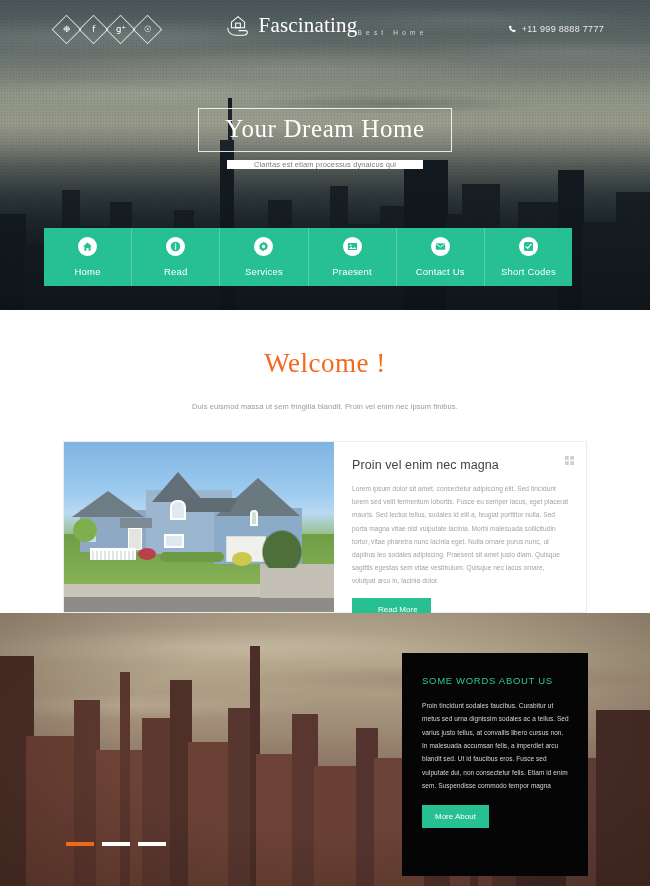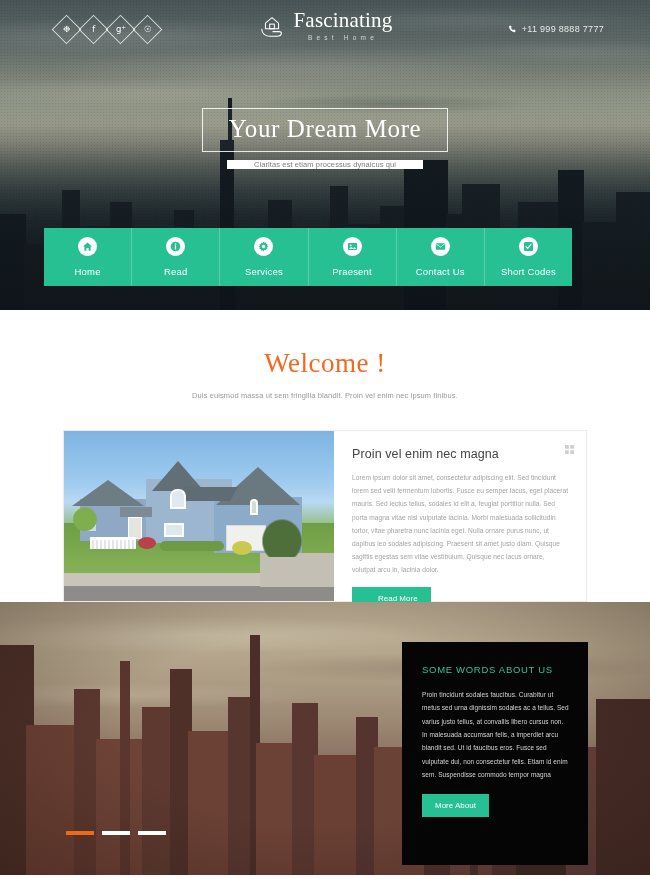--- a/index.html
+++ b/index.html
@@ -69,21 +69,21 @@
     transform: rotate(-45deg);
     color: #ffffff; font-size: 8.5px; line-height: 1;
     font-family: "DejaVu Sans", sans-serif;
   }
   .brand {
     position: absolute; left: 0; right: 0; top: 10px;
     display: flex; justify-content: center; align-items: center; gap: 6px;
     pointer-events: none;
   }
   .brand-mark { width: 30px; height: 30px; }
-  .brand-txt { display: flex; flex-direction: column; align-items: center; }
+  .brand-txt { display: flex; flex-direction: row; align-items: flex-end; }
   .brand-name {
     color: #ffffff; font-size: 21px; line-height: 1;
     font-family: "Liberation Serif", serif; letter-spacing: .2px;
   }
   .brand-sub {
     color: rgba(255,255,255,.72); font-size: 6.5px;
     letter-spacing: 4.2px; margin-top: 3px;
   }
   .phone {
     margin-left: auto; margin-right: 46px;
@@ -137,21 +137,21 @@
   .nav-ico svg { display: block; }
   .nav-label { color: #ffffff; font-size: 9.5px; letter-spacing: .2px; }
 
   
   .welcome { padding-top: 38px; text-align: center; background: #fff; }
   .welcome h2 {
     color: #f4681f; font-size: 27px; font-weight: 400;
     font-family: "Liberation Serif", serif; letter-spacing: .5px;
   }
   .welcome p {
-    margin-top: 12px; color: #9a9a9a; font-size: 7.5px; letter-spacing: .1px;
+    margin-top: 23px; color: #9a9a9a; font-size: 7.5px; letter-spacing: .1px;
   }
 
   
   .card {
     position: relative;
     margin: 30px auto 0; width: 524px; height: 172px;
     background: #ffffff;
     border: 1px solid #ececec;
     display: flex;
     box-shadow: 0 1px 2px rgba(0,0,0,.03);
@@ -298,21 +298,21 @@
       <div class="phone">
         <svg width="9" height="9" viewBox="0 0 16 16" fill="#ffffff">
           <path d="M3 1.5 L5.4 1.2 L6.6 4 L5.2 5.1 c.9 1.9 2.3 3.3 4.2 4.2 L10.5 7.9 L13.3 9.1 L13 11.5 c-.1.8-.8 1.3-1.6 1.2C6.4 12.1 2.4 8.1 1.8 3.1 1.7 2.3 2.2 1.6 3 1.5z"></path>
         </svg>
         <span>+11 999 8888 7777</span>
       </div>
     </div>
 
     <div class="hero-center">
       <div class="headline-box">
-        <div class="headline">Your Dream More</div>
+        <div class="headline">Your Dream Home</div>
       </div>
       <div class="subline-box">
         <div class="subline">Claritas est etiam processus dynaicus qui</div>
       </div>
     </div>
 
     <nav class="nav">
       <div class="nav-item">
         <span class="nav-ico">
           <svg width="11" height="11" viewBox="0 0 16 16" fill="#27c093">

